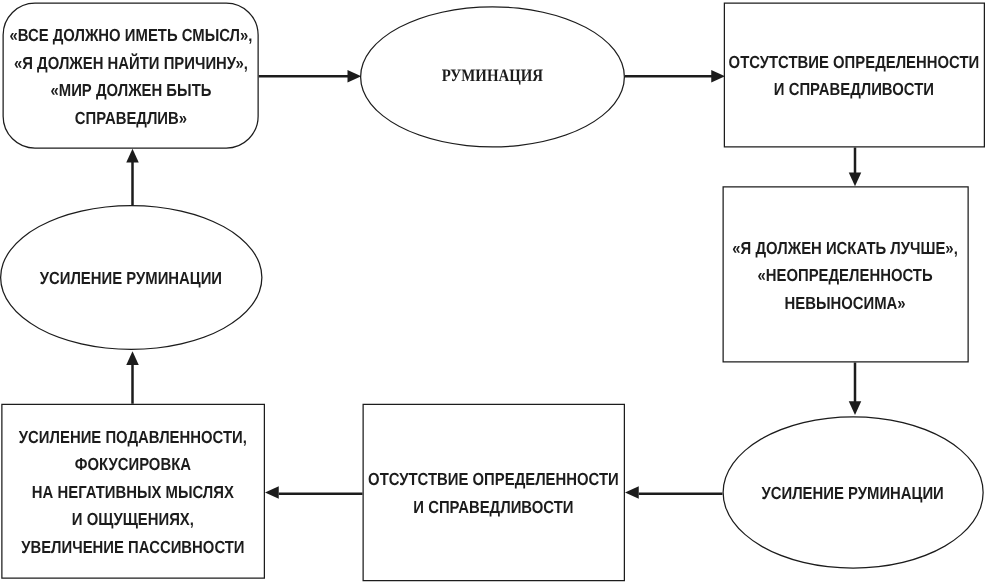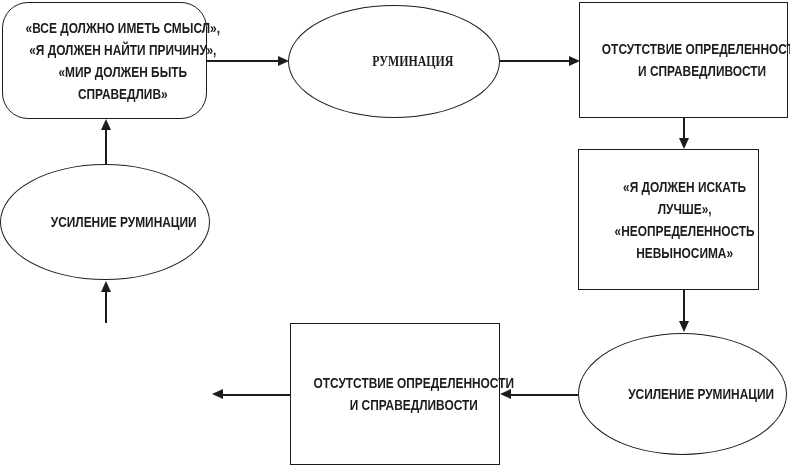--- a/index.html
+++ b/index.html
@@ -12,21 +12,21 @@
     width: 790px;
     height: 468px;
     background: #ffffff;
     overflow: hidden;
     font-family: "Liberation Sans", sans-serif;
   }
   .node {
     position: absolute;
     display: flex;
     align-items: center;
-    justify-content: flex-start;
+    justify-content: center;
     box-sizing: border-box;
     background: #ffffff;
     border: 1.5px solid #1c1c1c;
   }
   .node.ellipse { border-radius: 50%; }
   .node.round   { border-radius: 26px; }
   .node.black {
     background: #060606;
     border: 1px solid #dcdcdc;
   }
@@ -42,21 +42,21 @@
     line-height: 22px;
     color: #1c1c1c;
     letter-spacing: 0;
   }
   .node.black .label { color: #ffffff; }
 
   
   .n-beliefs        { left: 2px;   top: 2px;   width: 205px; height: 117px; }
   .n-rumination     { left: 288px; top: 5px;   width: 212px; height: 113px; font-family: Liberation Serif, serif; }
   .n-lack-top       { left: 579px; top: 2px;   width: 209px; height: 116px; }
-  .n-must-search    { left: 578px; top: 149px; width: 181px; height: 141px; }
+  .n-must-search    { left: 578px; top: 149px; width: 197px; height: 141px; }
   .n-center-title   { left: 289px; top: 150px; width: 211px; height: 144px; }
   .n-intensify-left { left: 0px;   top: 164px; width: 210px; height: 116px; }
   .n-intensify-right{ left: 578px; top: 333px; width: 209px; height: 122px; }
   .n-lack-bottom    { left: 290px; top: 323px; width: 210px; height: 142px; }
   .n-depression     { left: 1px;   top: 323px; width: 211px; height: 140px; }
 
   
   .hline { position: absolute; height: 2px; background: #1c1c1c; }
   .vline { position: absolute; width: 2px;  background: #1c1c1c; }
   .head  { position: absolute; width: 0; height: 0; }
@@ -116,20 +116,27 @@
 
   <div class="node ellipse n-intensify-right">
     <div class="label">УСИЛЕНИЕ РУМИНАЦИИ</div>
   </div>
 
   <div class="node n-lack-bottom">
     <div class="label">ОТСУТСТВИЕ ОПРЕДЕЛЕННОСТИ
 И СПРАВЕДЛИВОСТИ</div>
   </div>
 
+  <div class="node n-depression">
+    <div class="label">УСИЛЕНИЕ ПОДАВЛЕННОСТИ,
+ФОКУСИРОВКА
+НА НЕГАТИВНЫХ МЫСЛЯХ
+И ОЩУЩЕНИЯХ,
+УВЕЛИЧЕНИЕ ПАССИВНОСТИ</div>
+  </div>
 
   <div>
     <div class="hline l-a"></div>
     <div class="head right h-a"></div>
   </div>
 
   <div>
     <div class="hline l-b"></div>
     <div class="head right h-b"></div>
   </div>

